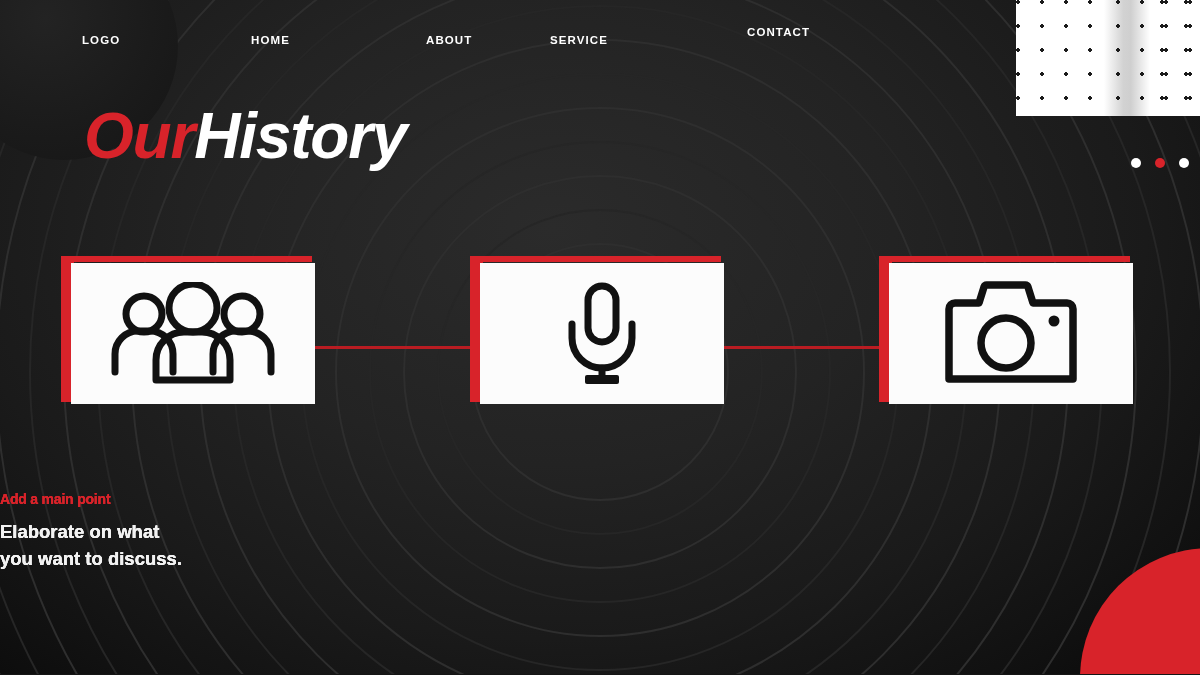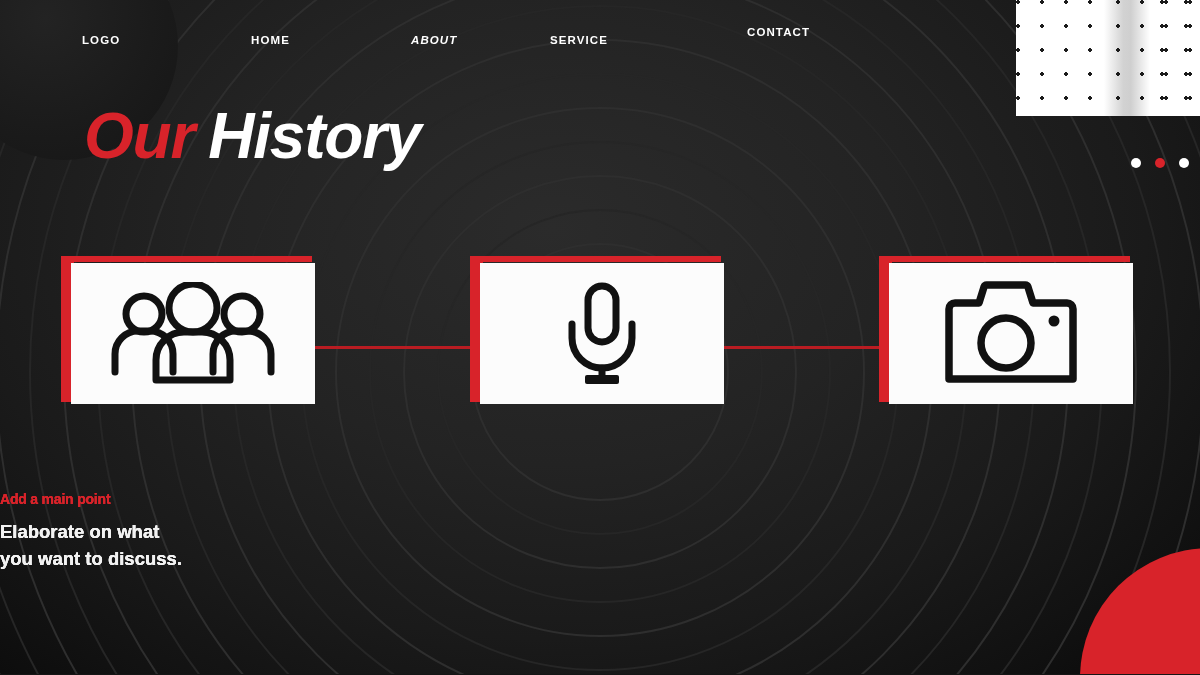--- a/index.html
+++ b/index.html
@@ -79,37 +79,37 @@
     color:#ffffff;
     font-size:11.5px;
     font-weight:bold;
     letter-spacing:1.1px;
     white-space:nowrap;
     position:absolute;
     text-transform:uppercase;
   }
   .nav-item:nth-of-type(1){ left:82px; top:34px; }
   .nav-item:nth-of-type(2){ left:251px; top:34px;text-align:right; }
-  .nav-item:nth-of-type(3){ left:411px; top:34px;font-style:italic; }
+  .nav-item:nth-of-type(3){ left:426px; top:34px; }
   .nav-item:nth-of-type(4){ left:550px; top:34px; }
   .nav-item:nth-of-type(5){ left:747px; top:26px; }
 
   
   .title {
     position:absolute;
     left:64px; top:104px;
     font-size:64px;
     font-weight:bold;
     font-style:italic;
     letter-spacing:-1.2px;
     white-space:nowrap;
     line-height:1;
   }
   .title .word-red   { color:#d8232a;margin-left:20px; }
-  .title .word-white { color:#ffffff; margin-left:14px; }
+  .title .word-white { color:#ffffff; }
 
   
   .pager {
     position:absolute;
     left:1131px; top:158px;
     display:flex; gap:14px; align-items:center;
   }
   .pager .dot {
     width:10px; height:10px; border-radius:50%;
     background:#ffffff;

